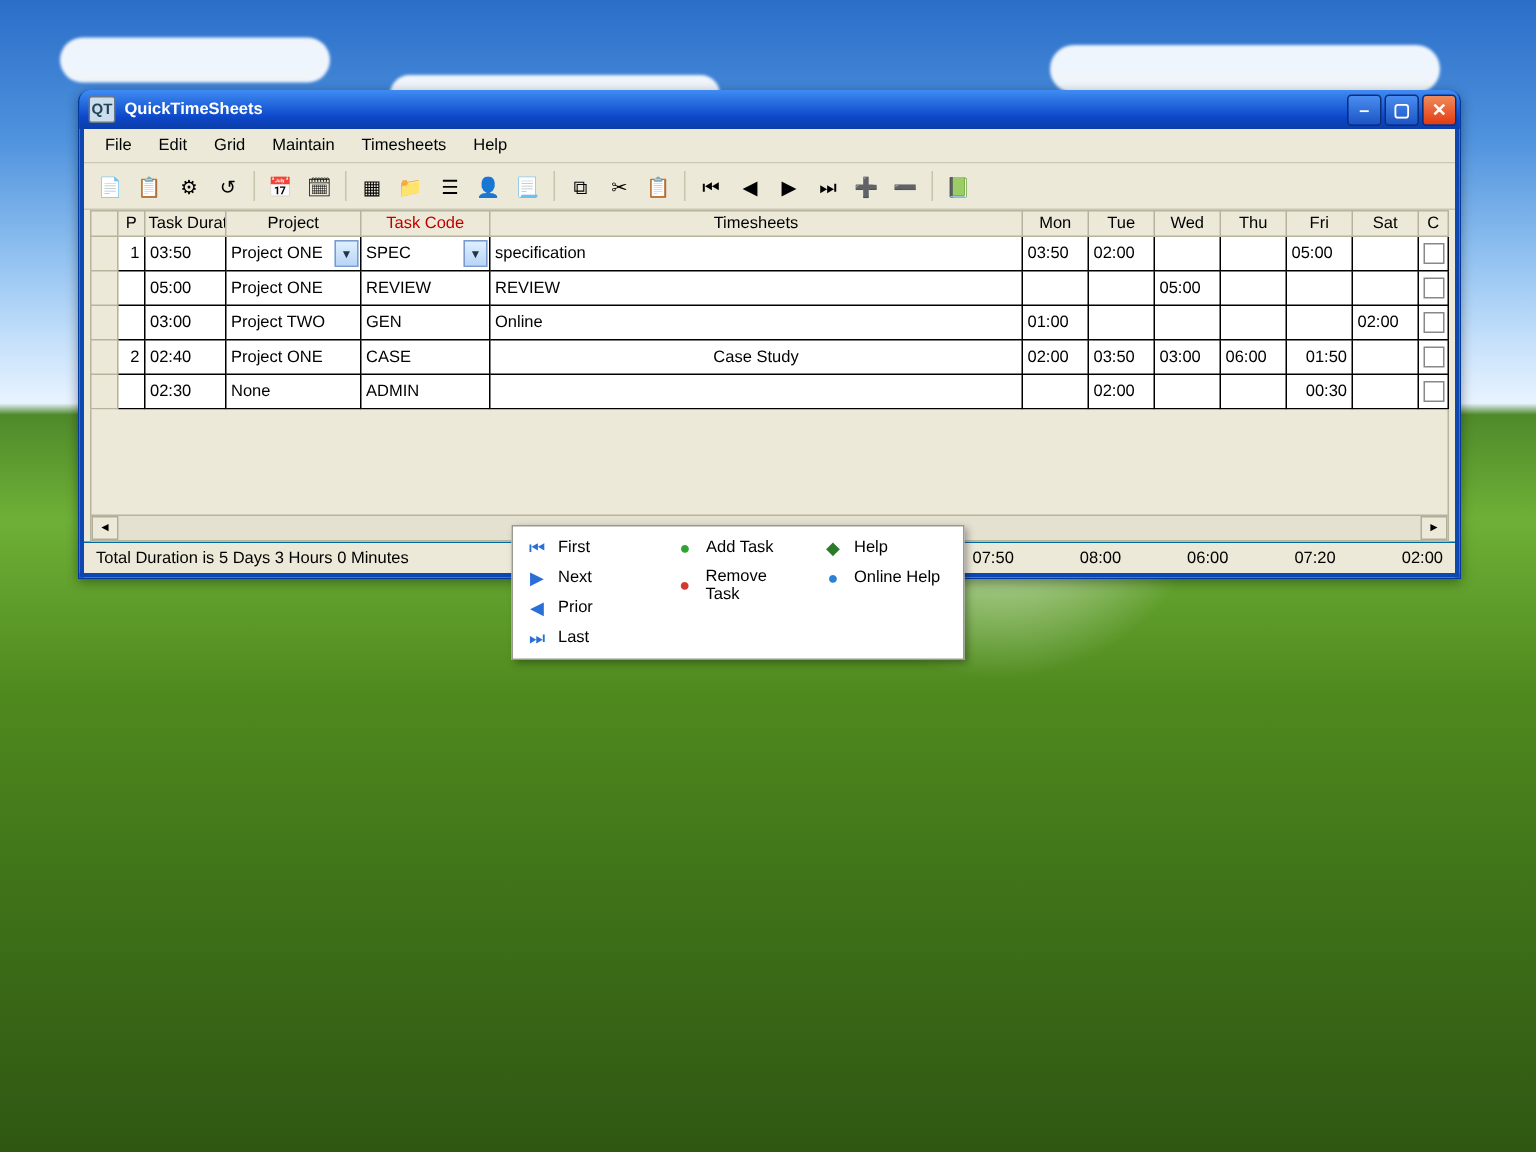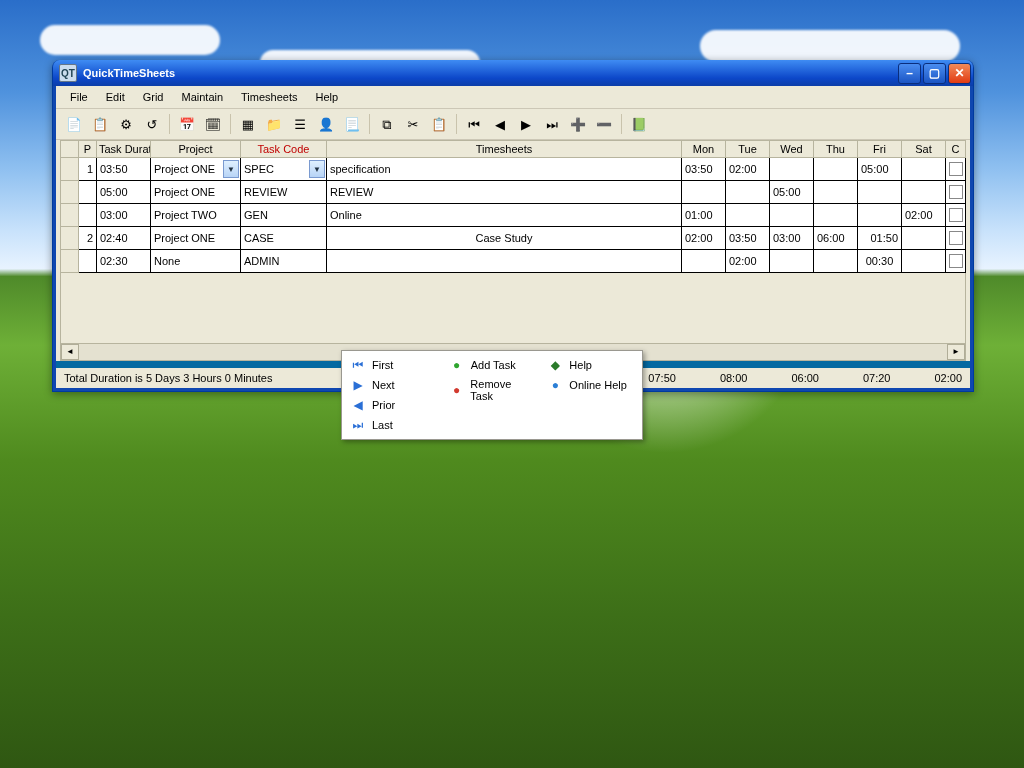--- a/index.html
+++ b/index.html
@@ -71,21 +71,21 @@
   .ddbtn{width:14px;height:16px;border:1px solid #7a9ad0;background:linear-gradient(#dff0ff,#b8d4f6);
     display:flex;align-items:center;justify-content:center;font-size:8px;color:#234;margin-right:1px}
 
   .fillerrows{height:70px;background:#ece9d8;border:1px solid #b7b49e;border-top:none}
   .hscroll{height:16px;background:#e4e1d0;border:1px solid #b7b49e;border-top:none;position:relative}
   .hscroll .sbtn{position:absolute;top:0;width:16px;height:14px;border:1px solid #b0ad98;background:#ece9d8;font-size:8px;text-align:center;line-height:13px}
   .hscroll .sbtn.l{left:0}
   .hscroll .sbtn.r{right:0}
 
   
-  #statusbar{display:flex;align-items:center;padding:4px 8px;border-top:7px solid #0369a1;background:#ece9d8}
+  #statusbar{display:flex;align-items:center;padding:4px 8px;border-top:1px solid #0369a1;background:#ece9d8}
   #statusbar .left{flex:0 0 auto}
   #statusbar .spacer{flex:1}
   #statusbar .totals{display:flex;gap:44px;align-items:center}
 
   
   #ctx{position:absolute;left:288px;top:290px;width:296px;background:#fff;border:1px solid #9a9890;
     box-shadow:2px 2px 5px rgba(0,0,0,.35);display:flex;padding:4px 2px}
   #ctx .col{flex:1;display:flex;flex-direction:column}
   #ctx .mi{display:flex;align-items:center;gap:6px;padding:3px 6px;cursor:default}
   #ctx .ic{width:16px;text-align:center;font-size:12px}
@@ -419,21 +419,21 @@
                 <td>
                   <span class="cell" style="text-align:left">02:00</span>
                 </td>
                 <td>
                   <span class="cell" style="text-align:left"></span>
                 </td>
                 <td>
                   <span class="cell" style="text-align:left"></span>
                 </td>
                 <td>
-                  <span class="cell" style="text-align:center">00:30</span>
+                  <span class="cell" style="text-align:right">00:30</span>
                 </td>
                 <td>
                   <span class="cell" style="text-align:left"></span>
                 </td>
                 <td>
                   <span class="chk"></span>
                 </td>
               </tr>
             </tbody>
         </table>

